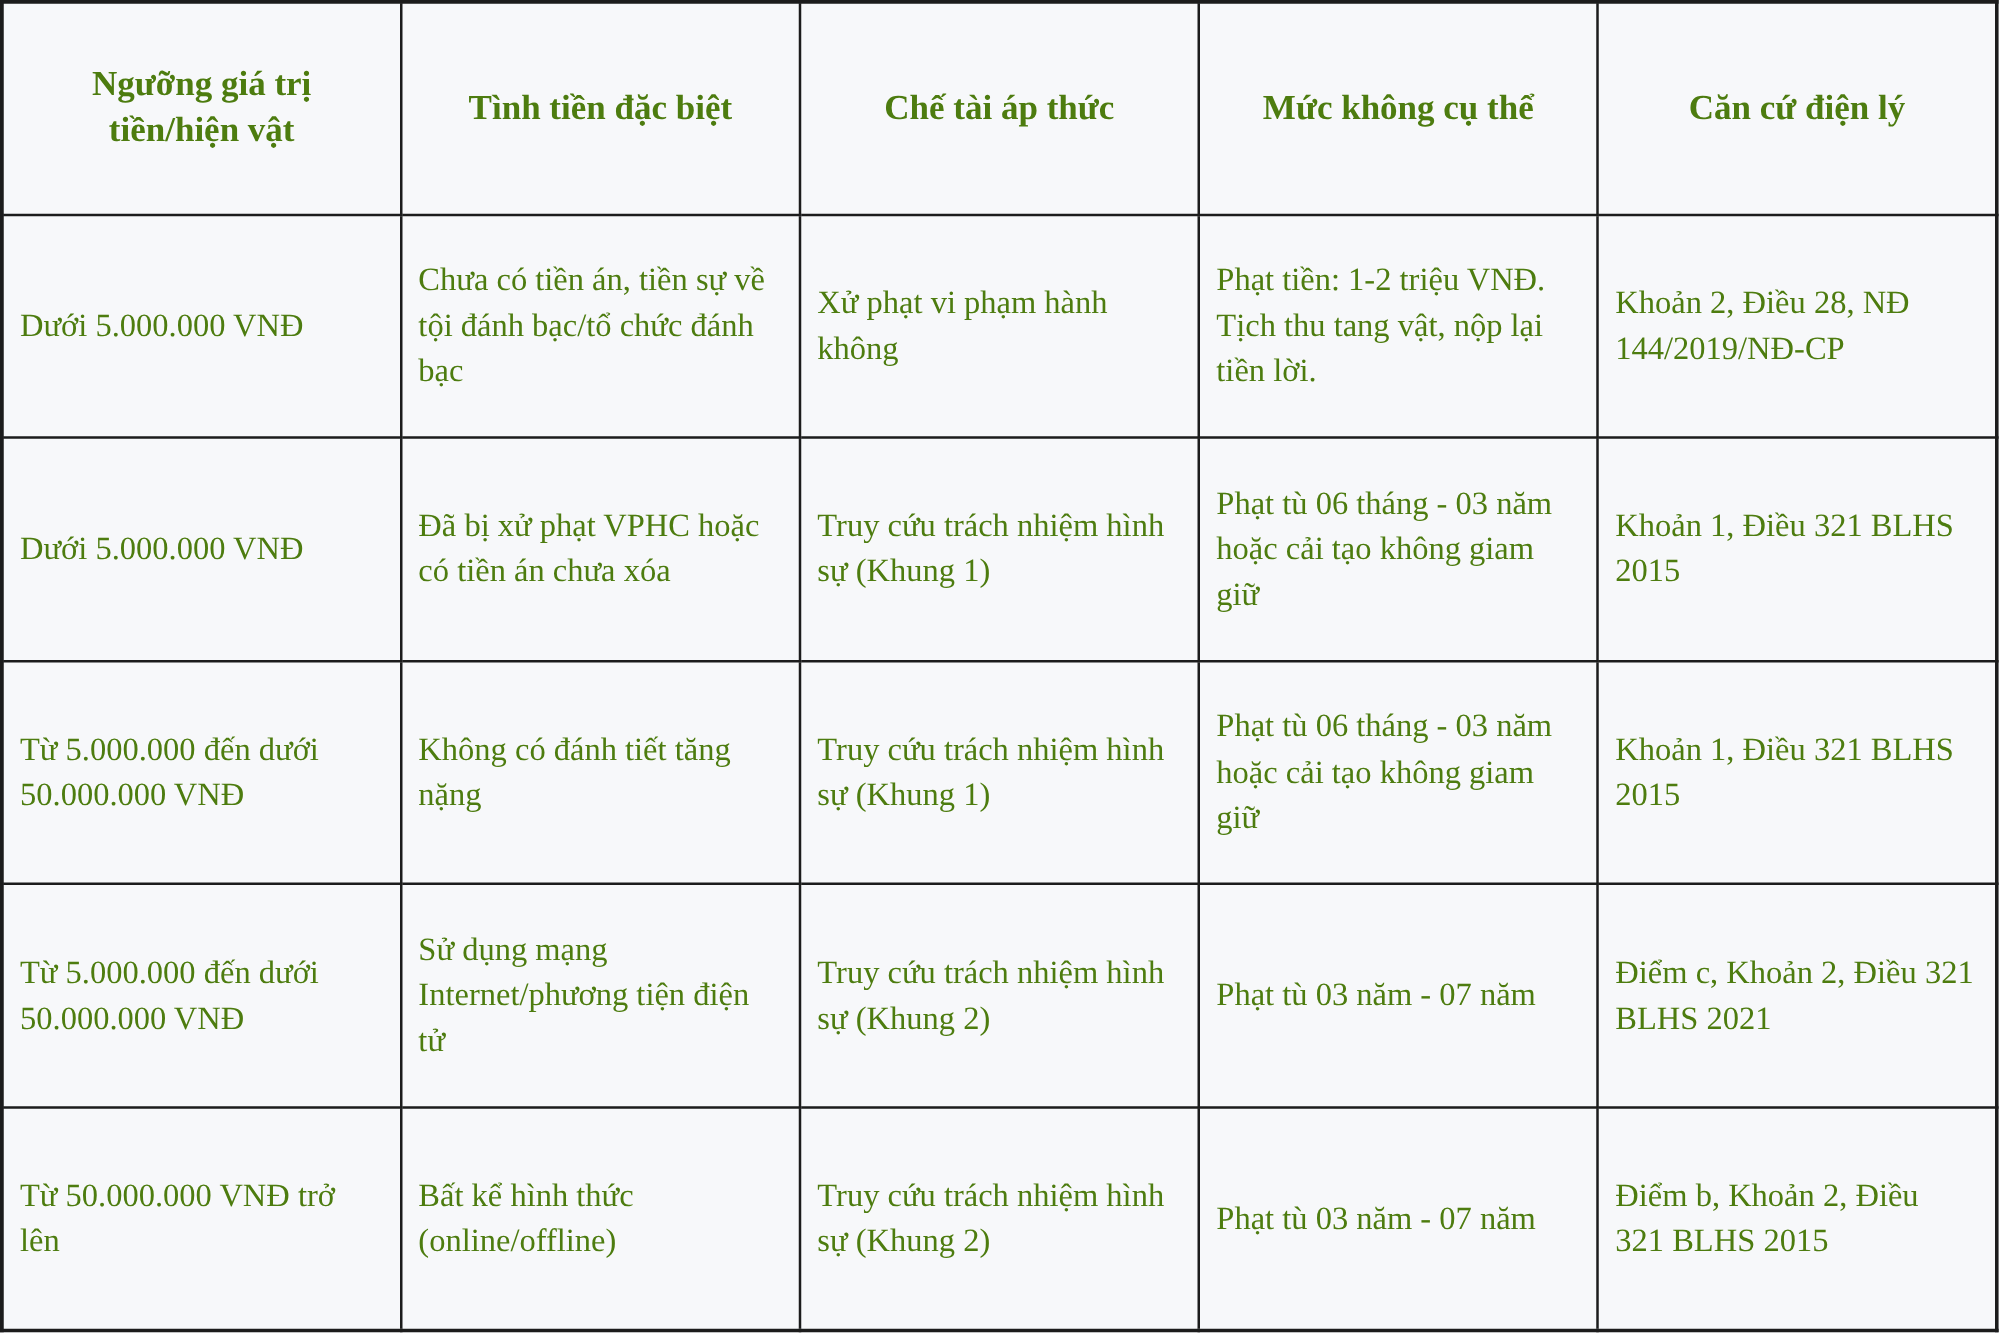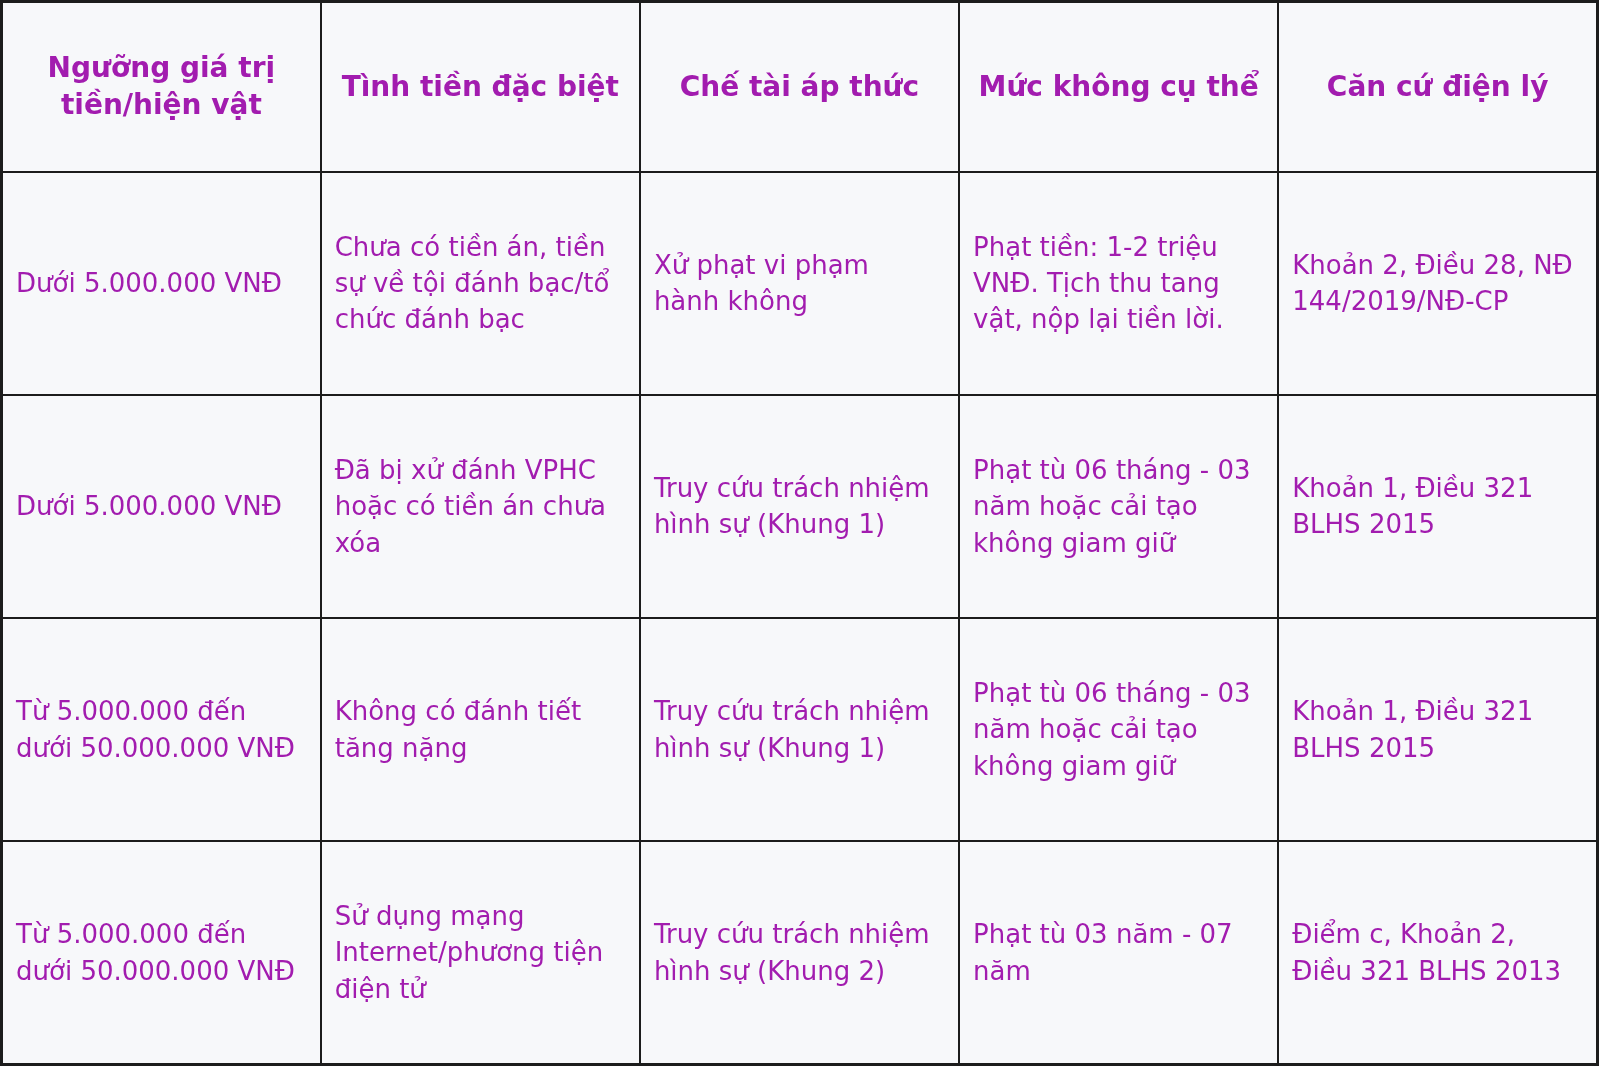--- a/index.html
+++ b/index.html
@@ -14,21 +14,22 @@
     overflow: hidden;
     background: #f7f8fa;
   }
   table.penalty-table {
     width: 1599px;
     height: 1066px;
     border-collapse: collapse;
     table-layout: fixed;
     border: 3px solid #1c1c1c;
     background: #f7f8fa;
-    color: #a21caf;
+    color: #4d7c0f;
+    font-family: Liberation Serif, serif;
   }
   table.penalty-table col { width: 20%; }
   table.penalty-table th,
   table.penalty-table td {
     border: 2px solid #1c1c1c;
     background: #f7f8fa;
     vertical-align: middle;
     box-sizing: border-box;
   }
   table.penalty-table th {
@@ -72,34 +73,41 @@
     <tbody>
       <tr>
         <td>Dưới 5.000.000 VNĐ</td>
         <td>Chưa có tiền án, tiền sự về tội đánh bạc/tổ chức đánh bạc</td>
         <td>Xử phạt vi phạm hành không</td>
         <td>Phạt tiền: 1-2 triệu VNĐ. Tịch thu tang vật, nộp lại tiền lời.</td>
         <td>Khoản 2, Điều 28, NĐ 144/2019/NĐ-CP</td>
       </tr>
       <tr>
         <td>Dưới 5.000.000 VNĐ</td>
-        <td>Đã bị xử đánh VPHC hoặc có tiền án chưa xóa</td>
+        <td>Đã bị xử phạt VPHC hoặc có tiền án chưa xóa</td>
         <td>Truy cứu trách nhiệm hình sự (Khung 1)</td>
         <td>Phạt tù 06 tháng - 03 năm hoặc cải tạo không giam giữ</td>
         <td>Khoản 1, Điều 321 BLHS 2015</td>
       </tr>
       <tr>
         <td>Từ 5.000.000 đến dưới 50.000.000 VNĐ</td>
         <td>Không có đánh tiết tăng nặng</td>
         <td>Truy cứu trách nhiệm hình sự (Khung 1)</td>
         <td>Phạt tù 06 tháng - 03 năm hoặc cải tạo không giam giữ</td>
         <td>Khoản 1, Điều 321 BLHS 2015</td>
       </tr>
       <tr>
         <td>Từ 5.000.000 đến dưới 50.000.000 VNĐ</td>
         <td>Sử dụng mạng Internet/phương tiện điện tử</td>
         <td>Truy cứu trách nhiệm hình sự (Khung 2)</td>
         <td>Phạt tù 03 năm - 07 năm</td>
-        <td>Điểm c, Khoản 2, Điều 321 BLHS 2013</td>
+        <td>Điểm c, Khoản 2, Điều 321 BLHS 2021</td>
+      </tr>
+      <tr>
+        <td>Từ 50.000.000 VNĐ trở lên</td>
+        <td>Bất kể hình thức (online/offline)</td>
+        <td>Truy cứu trách nhiệm hình sự (Khung 2)</td>
+        <td>Phạt tù 03 năm - 07 năm</td>
+        <td>Điểm b, Khoản 2, Điều 321 BLHS 2015</td>
       </tr>
     </tbody>
   </table>
 </div>
 
 </body></html>

